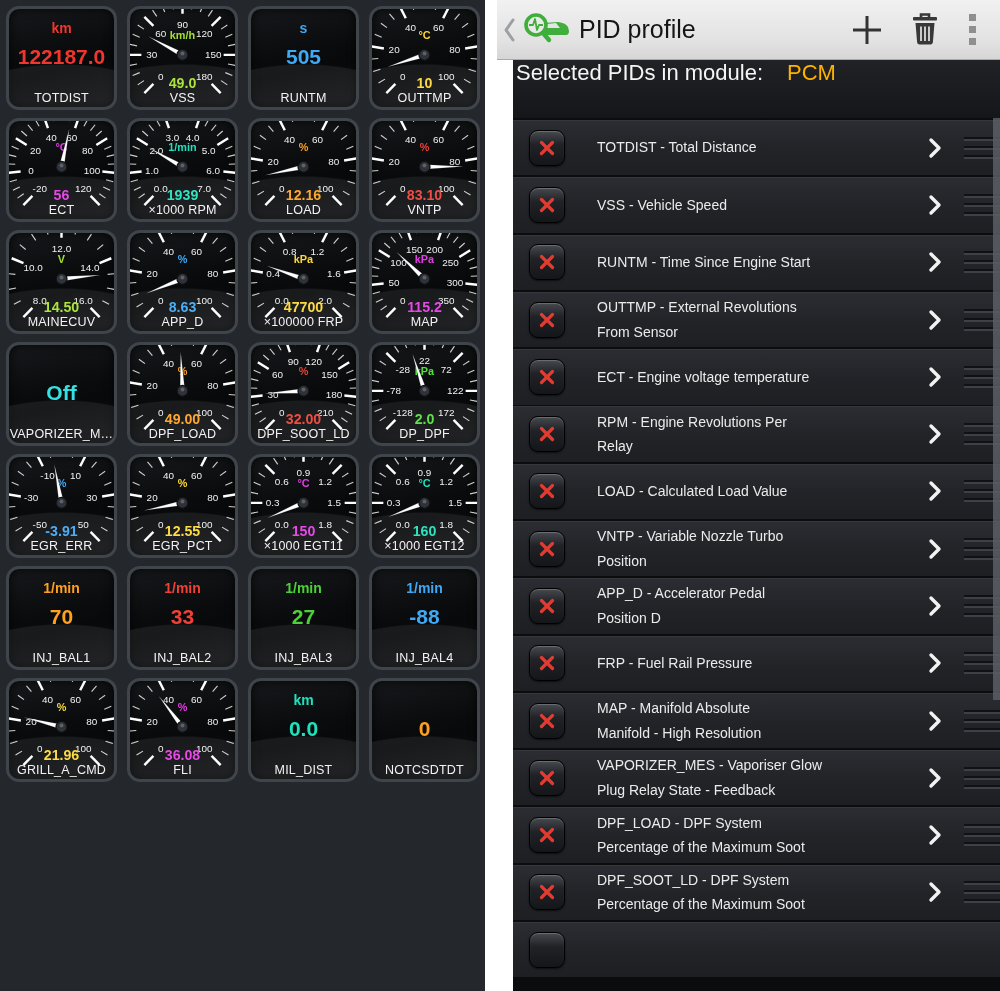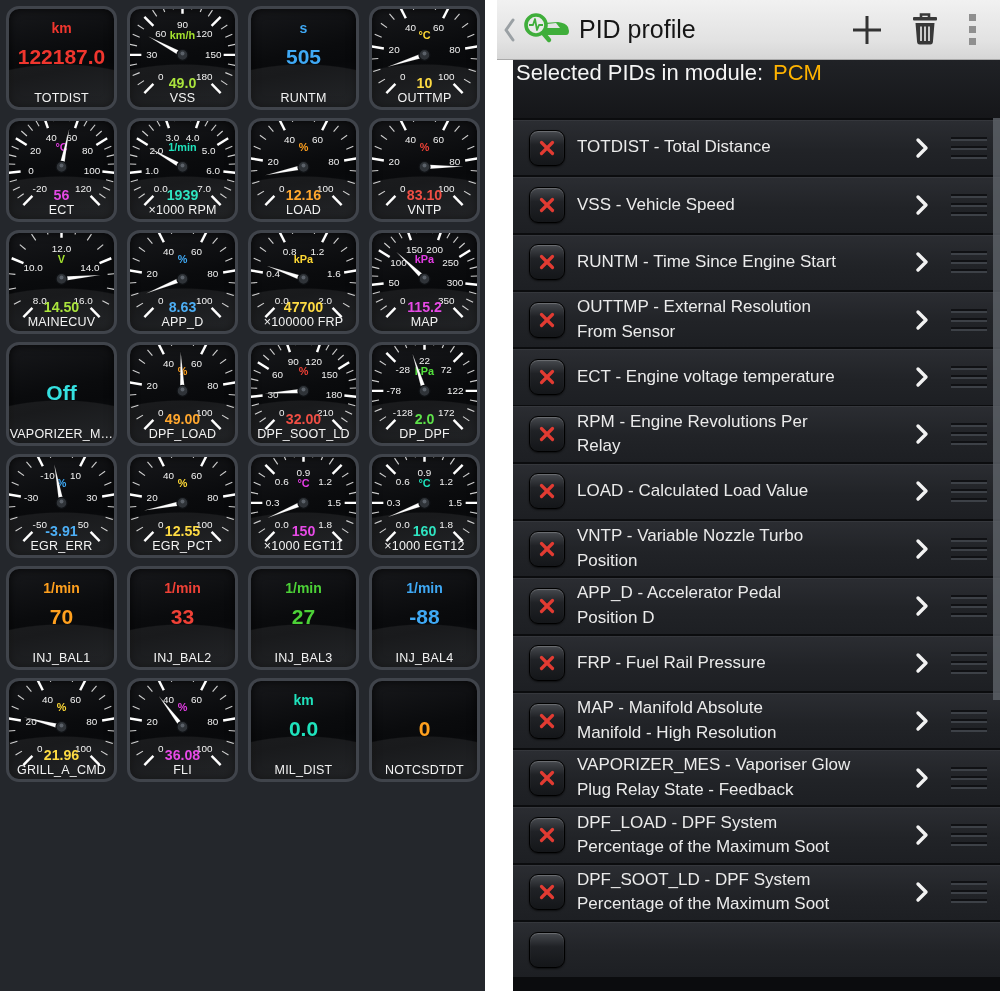--- a/index.html
+++ b/index.html
@@ -28,29 +28,29 @@
         background:linear-gradient(180deg,#f1f1f1 0%,#e2e2e2 70%,#d6d6d6 100%);
         border-bottom:1px solid #a9a9a9;display:flex;align-items:center;padding:0 10px 0 6px;}
   .hdr-title{font-size:25px;color:#151515;margin-left:9px;flex:0 0 auto;}
   .hdr-spacer{flex:1;}
   .hdr-btn{display:flex;align-items:center;justify-content:center;width:58px;height:48px;cursor:pointer;}
   .dots{display:flex;flex-direction:column;gap:5px;}
   .dots span{width:7px;height:7px;background:#8f8f8f;}
   .content{position:absolute;left:28px;right:0;top:60px;bottom:0;background:#0b0c0e;overflow:hidden;}
   .subheader{height:58px;margin-bottom:2px;background:linear-gradient(180deg,#202226 0%,#151619 100%);
         display:flex;align-items:flex-start;padding-left:3px;font-size:22px;color:#f5f5f5;}
-  .subheader .module{margin-left:10px;font-size:22px;}
+  .subheader .module{margin-left:24px;font-size:22px;}
   .pid-row{height:55.4px;margin-bottom:1.9px;display:flex;align-items:center;padding-left:16px;
         background:linear-gradient(180deg,#2b2d32 0%,#212327 55%,#1d1f23 100%);
         box-shadow:inset 0 1px 0 rgba(255,255,255,.05);}
   .checkbox{flex:0 0 auto;width:36px;height:36px;border-radius:9px;border:1px solid #000;
         background:linear-gradient(180deg,#46494e 0%,#202226 40%,#141619 100%);
         box-shadow:inset 0 1px 1px rgba(255,255,255,.22), 0 1px 2px rgba(0,0,0,.6);
         display:flex;align-items:center;justify-content:center;cursor:pointer;}
-  .row-text{margin-left:12px;width:338px;color:#ebebeb;font-size:17px;line-height:24.5px;}
+  .row-text{margin-left:32px;width:338px;color:#ebebeb;font-size:14px;line-height:24.5px;}
   .chev{flex:0 0 auto;margin-left:0;}
   .handle{flex:0 0 auto;margin-left:22px;width:36px;display:flex;flex-direction:column;gap:5px;cursor:grab;}
   .handle span{display:block;height:4px;
         background:linear-gradient(180deg,#101114 0%,#101114 55%,#3d4147 55%,#3d4147 100%);}
   .scrollbar{position:absolute;right:0;top:58px;width:7px;height:582px;background:#5b5f65;opacity:.85;}
 </style>
 </head>
 <body>
 
 <div class="screen">
@@ -962,21 +962,21 @@
             </div>
           </div>
           <div class="pid-row">
             <div class="checkbox">
               <svg width="20" height="20" viewBox="0 0 20 20">
                 <line x1="4.5" y1="4.5" x2="15.5" y2="15.5" stroke="#e23b32" stroke-width="3.2" stroke-linecap="round"></line>
                 <line x1="15.5" y1="4.5" x2="4.5" y2="15.5" stroke="#e23b32" stroke-width="3.2" stroke-linecap="round"></line>
               </svg>
             </div>
             <div class="row-text">
-              <div>OUTTMP - External Resolution</div>
+              <div>OUTTMP - External Revolutions</div>
               <div>From Sensor</div>
             </div>
             <svg width="14" height="24" viewBox="0 0 14 24" class="chev">
               <polyline points="3,4 11,12 3,20" fill="none" stroke="#f2f2f2" stroke-width="3.4" stroke-linecap="round" stroke-linejoin="round"></polyline>
             </svg>
             <div class="handle">
               <span></span>
               <span></span>
               <span></span>
             </div>

